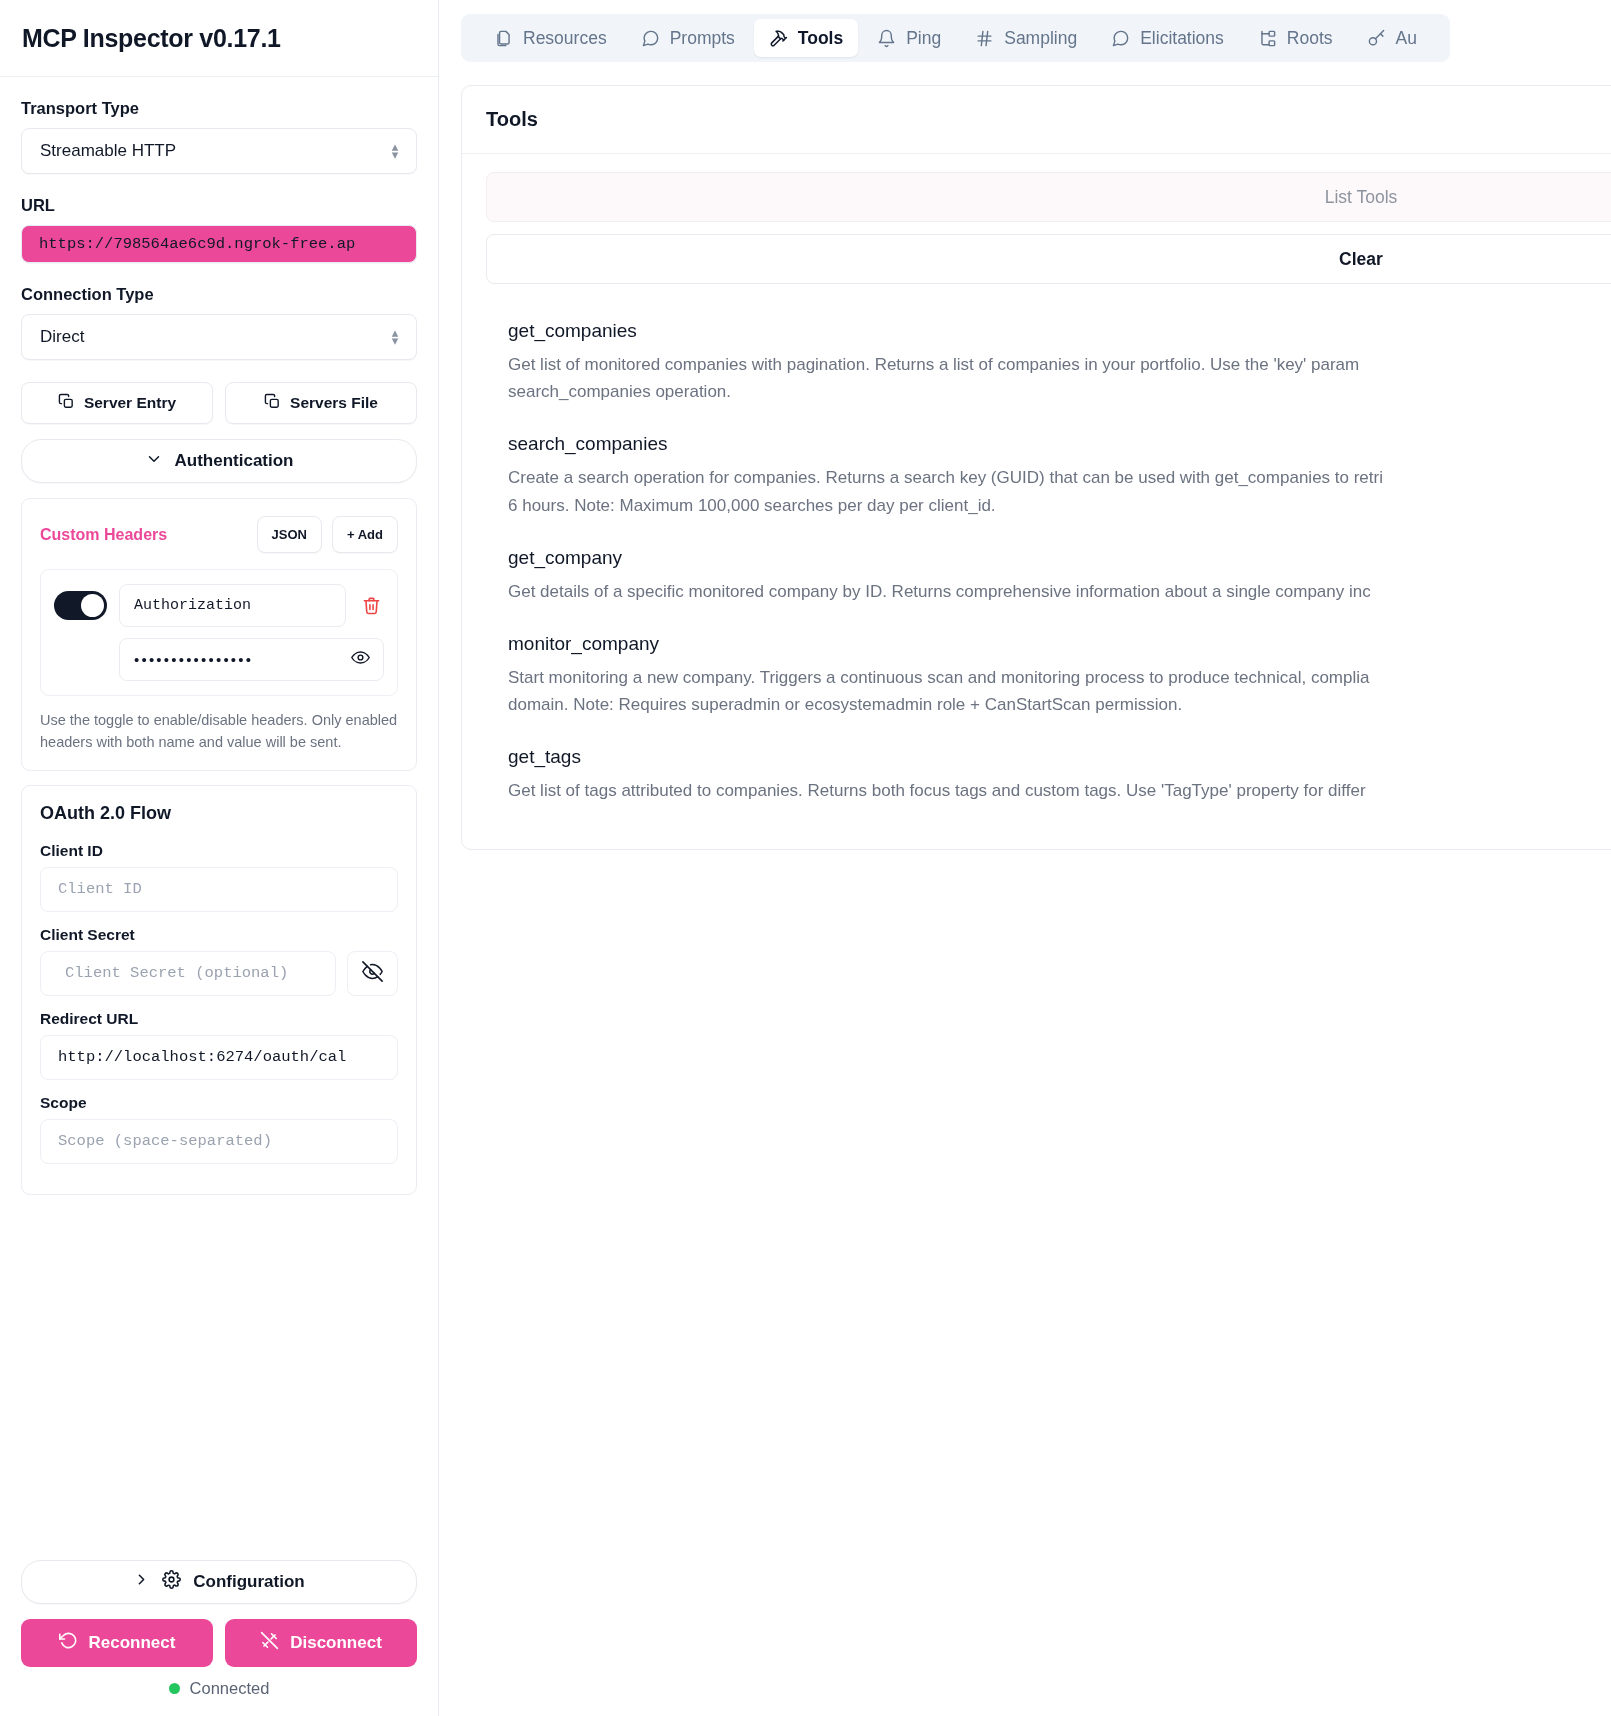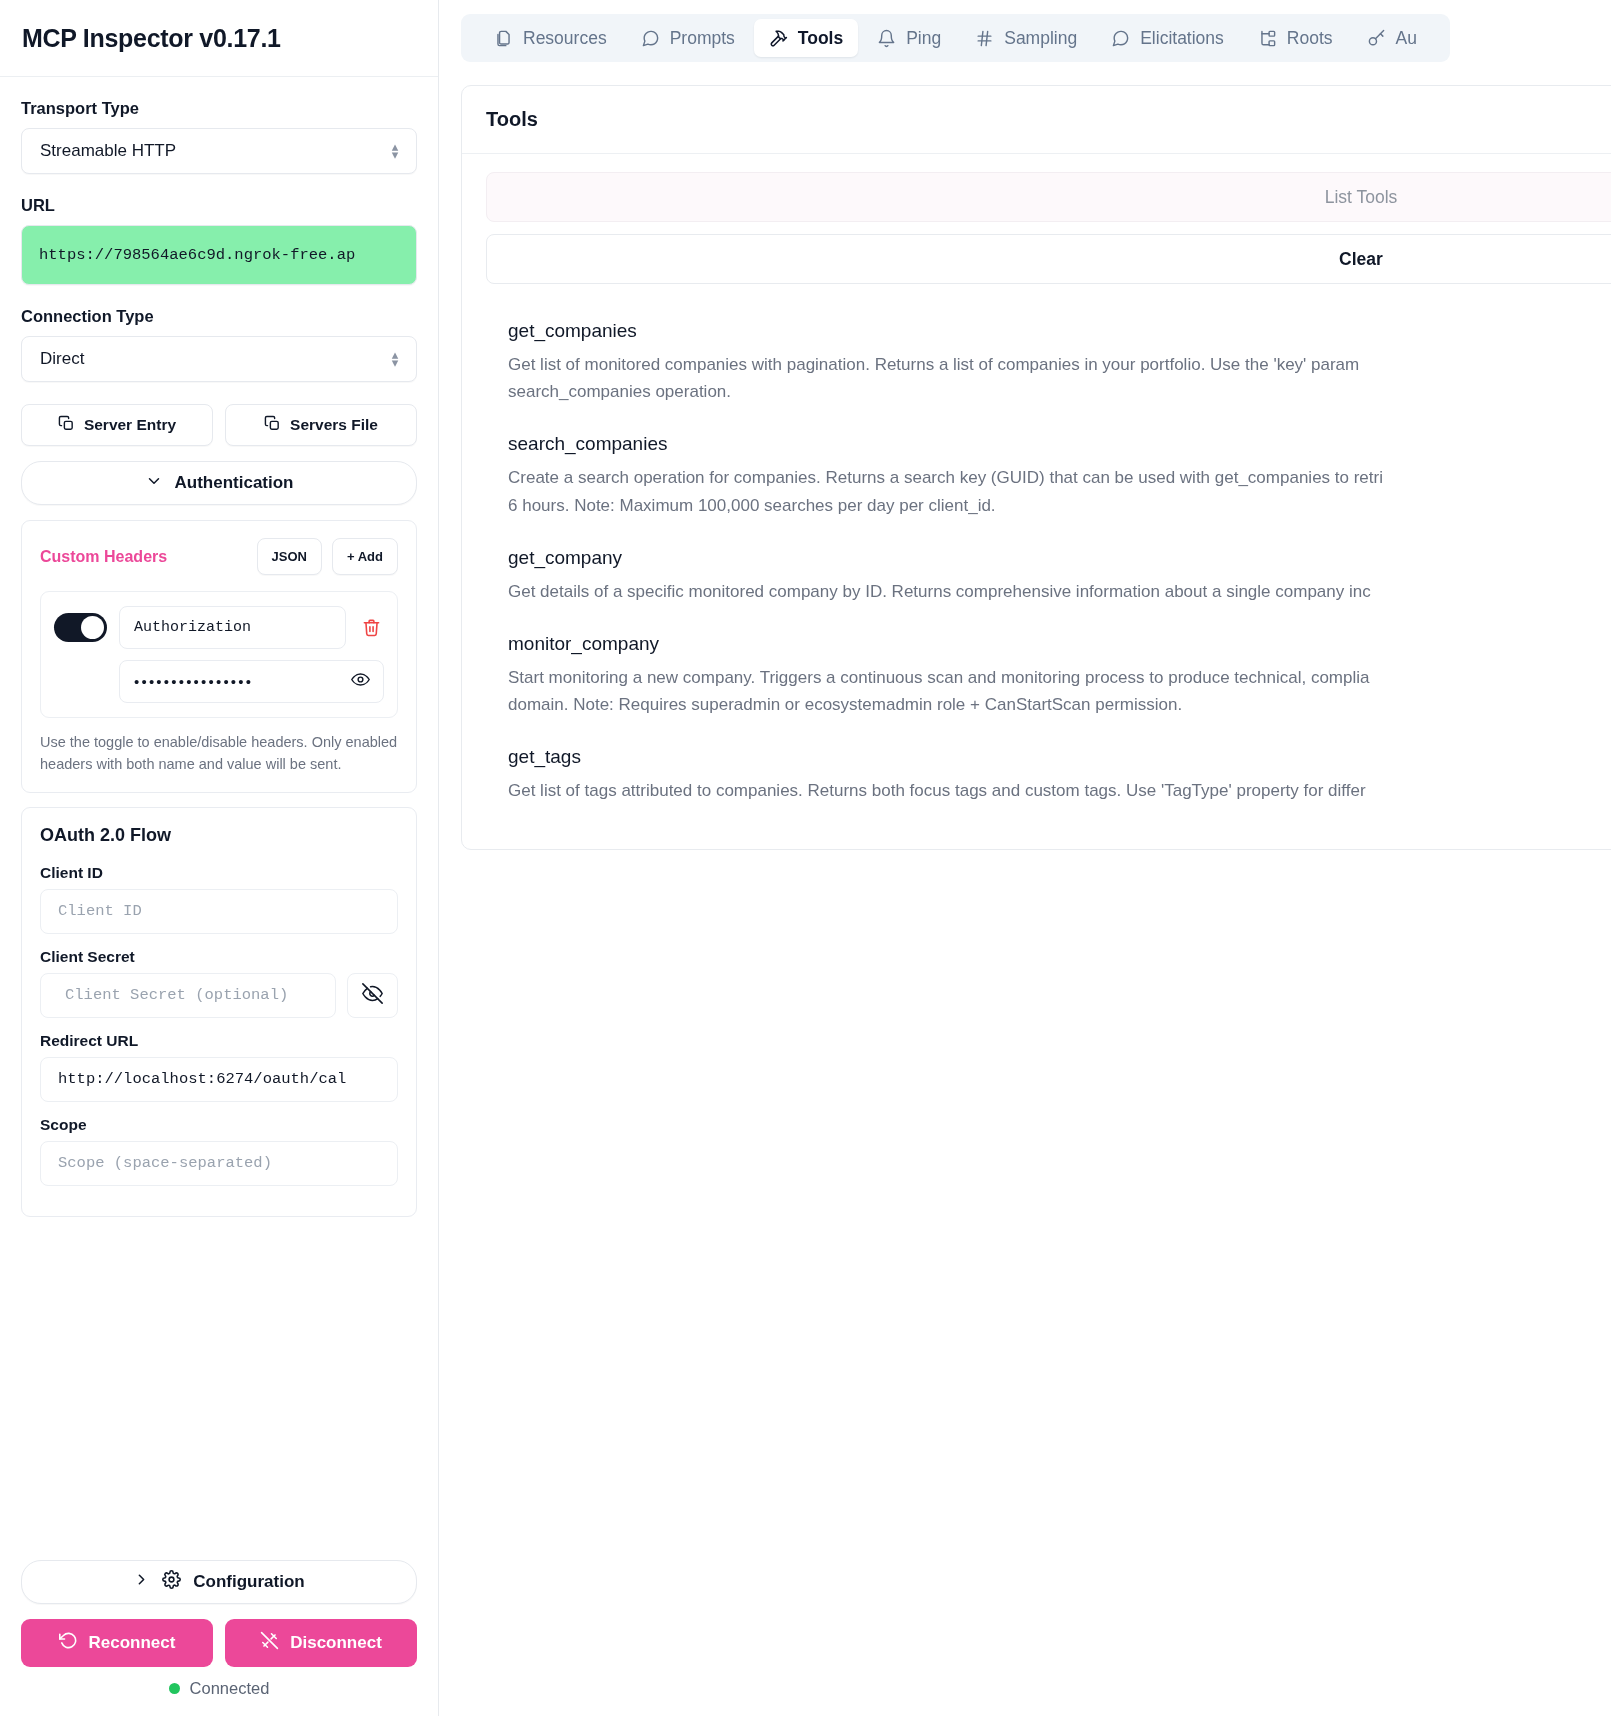--- a/index.html
+++ b/index.html
@@ -40,22 +40,22 @@
     background: #fff; display: flex; align-items: center;
     padding: 0 14px 0 18px; font-size: 17px; color: #111827;
     justify-content: space-between; margin-bottom: 22px;
     box-shadow: 0 1px 1px rgba(16,24,40,.03);
   }
   .select-box .val { font-size: 17px; }
   .chev-updown { width: 14px; color: #8b94a3; font-size: 13px; line-height: 1; text-align: center; }
   .chev-updown div { line-height: 8px; }
 
   .text-input {
-    height: 60px; border: 1px solid #e6e9ee; border-radius: 8px;
-    background: #86efac; display: flex; align-items: center;
+    height: 38px; border: 1px solid #e6e9ee; border-radius: 8px;
+    background: #ec4899; display: flex; align-items: center;
     padding: 0 14px 0 17px; margin-bottom: 22px;
     font-family: "Liberation Mono", monospace; font-size: 15.5px;
     color: #111827; white-space: nowrap; overflow: hidden;
     box-shadow: 0 1px 1px rgba(16,24,40,.03);
   }
 
   .btn-row { display: flex; gap: 12px; margin-bottom: 15px; }
   .btn {
     flex: 1; height: 42px; border: 1px solid #e6e9ee; border-radius: 8px;
     background: #fff; display: flex; align-items: center; justify-content: center;

